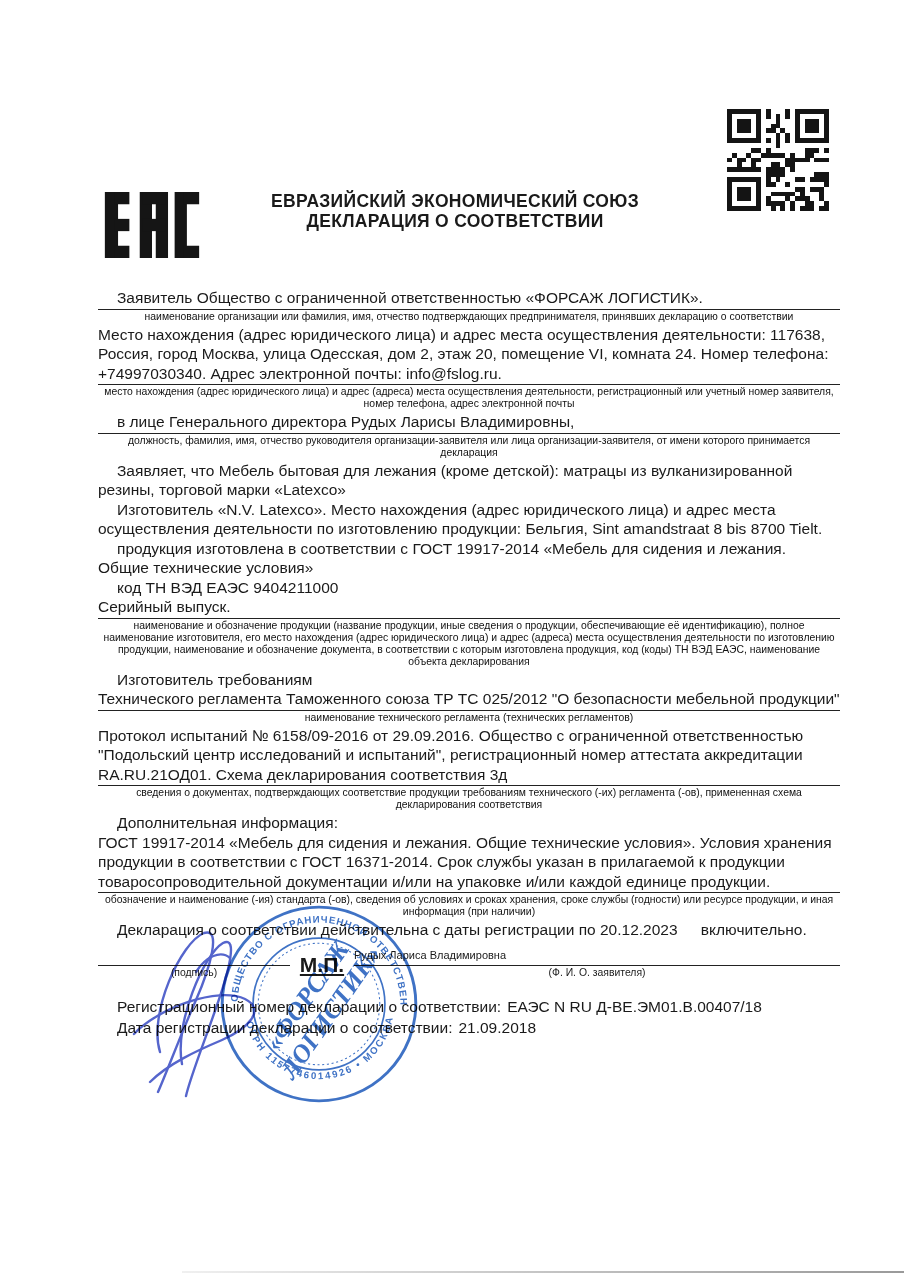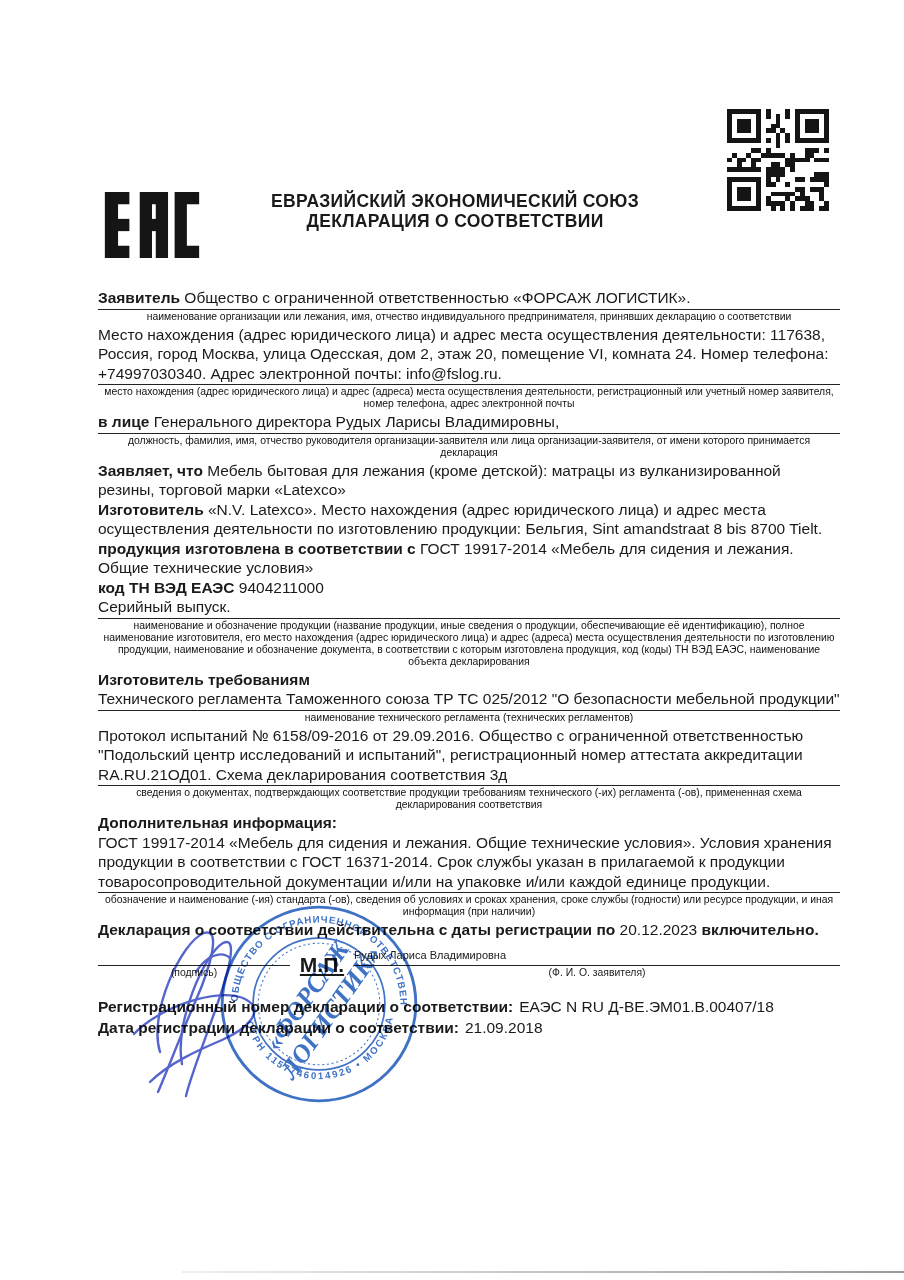--- a/index.html
+++ b/index.html
@@ -7,21 +7,21 @@
         font-family:"Liberation Sans",sans-serif;color:#1a1a1a;overflow:hidden;}
   
   .eac{position:absolute;left:104px;top:192px;width:96px;height:66px;}
   .titles{position:absolute;left:150px;top:191px;width:610px;text-align:center;}
   .title-line{font-weight:bold;font-size:17.5px;letter-spacing:.3px;line-height:20px;}
   .title-line + .title-line{}
   .qr{position:absolute;left:727px;top:108px;width:102px;height:104px;}
   
   .doc-body{position:absolute;left:98px;top:288px;width:742px;}
   .t{font-size:15.5px;line-height:19.5px;margin:0;}
-  .t b{font-weight:bold;}
+  .t b{font-weight:normal;margin-left:19px;}
   .rule{border-top:1.4px solid #222;height:0;margin:1px 0 1px 0;}
   .note{font-size:10.4px;line-height:12px;text-align:center;margin:0 0 2px 0;color:#111;}
   
   .sigrow{display:flex;margin-top:5px;}
   .sig-left{width:192px;}
   .sig-mp{width:64px;text-align:center;font-weight:bold;font-size:21px;padding-top:8px;text-decoration:underline;}
   .sig-right{flex:1;}
   .sig-name{font-size:11px;line-height:20px;}
   .sig-spacer{height:20px;}
   .sig-line{border-bottom:1.4px solid #222;}
@@ -276,21 +276,21 @@
 
   <div class="titles">
     <div class="title-line">ЕВРАЗИЙСКИЙ ЭКОНОМИЧЕСКИЙ СОЮЗ</div>
     <div class="title-line">ДЕКЛАРАЦИЯ О СООТВЕТСТВИИ</div>
   </div>
 
   <div class="doc-body">
 
     <p class="t"><b>Заявитель</b> <span>Общество с ограниченной ответственностью «ФОРСАЖ ЛОГИСТИК».</span></p>
     <div class="rule"></div>
-    <div class="note">наименование организации или лежания, имя, отчество индивидуального предпринимателя, принявших декларацию о соответствии</div>
+    <div class="note">наименование организации или фамилия, имя, отчество подтверждающих предпринимателя, принявших декларацию о соответствии</div>
 
     <p class="t"><span>Место нахождения (адрес юридического лица) и адрес места осуществления деятельности: 117638, Россия, город Москва, улица Одесская, дом 2, этаж 20, помещение VI, комната 24. Номер телефона: +74997030340. Адрес электронной почты: info@fslog.ru.</span></p>
     <div class="rule"></div>
     <div class="note">место нахождения (адрес юридического лица) и адрес (адреса) места осуществления деятельности, регистрационный или учетный номер заявителя, номер телефона, адрес электронной почты</div>
 
     <p class="t"><b>в лице</b> <span>Генерального директора Рудых Ларисы Владимировны,</span></p>
     <div class="rule"></div>
     <div class="note">должность, фамилия, имя, отчество руководителя организации-заявителя или лица организации-заявителя, от имени которого принимается декларация</div>
 
     <p class="t"><b>Заявляет, что</b> <span>Мебель бытовая для лежания (кроме детской): матрацы из вулканизированной резины, торговой марки «Latexco»</span></p>

